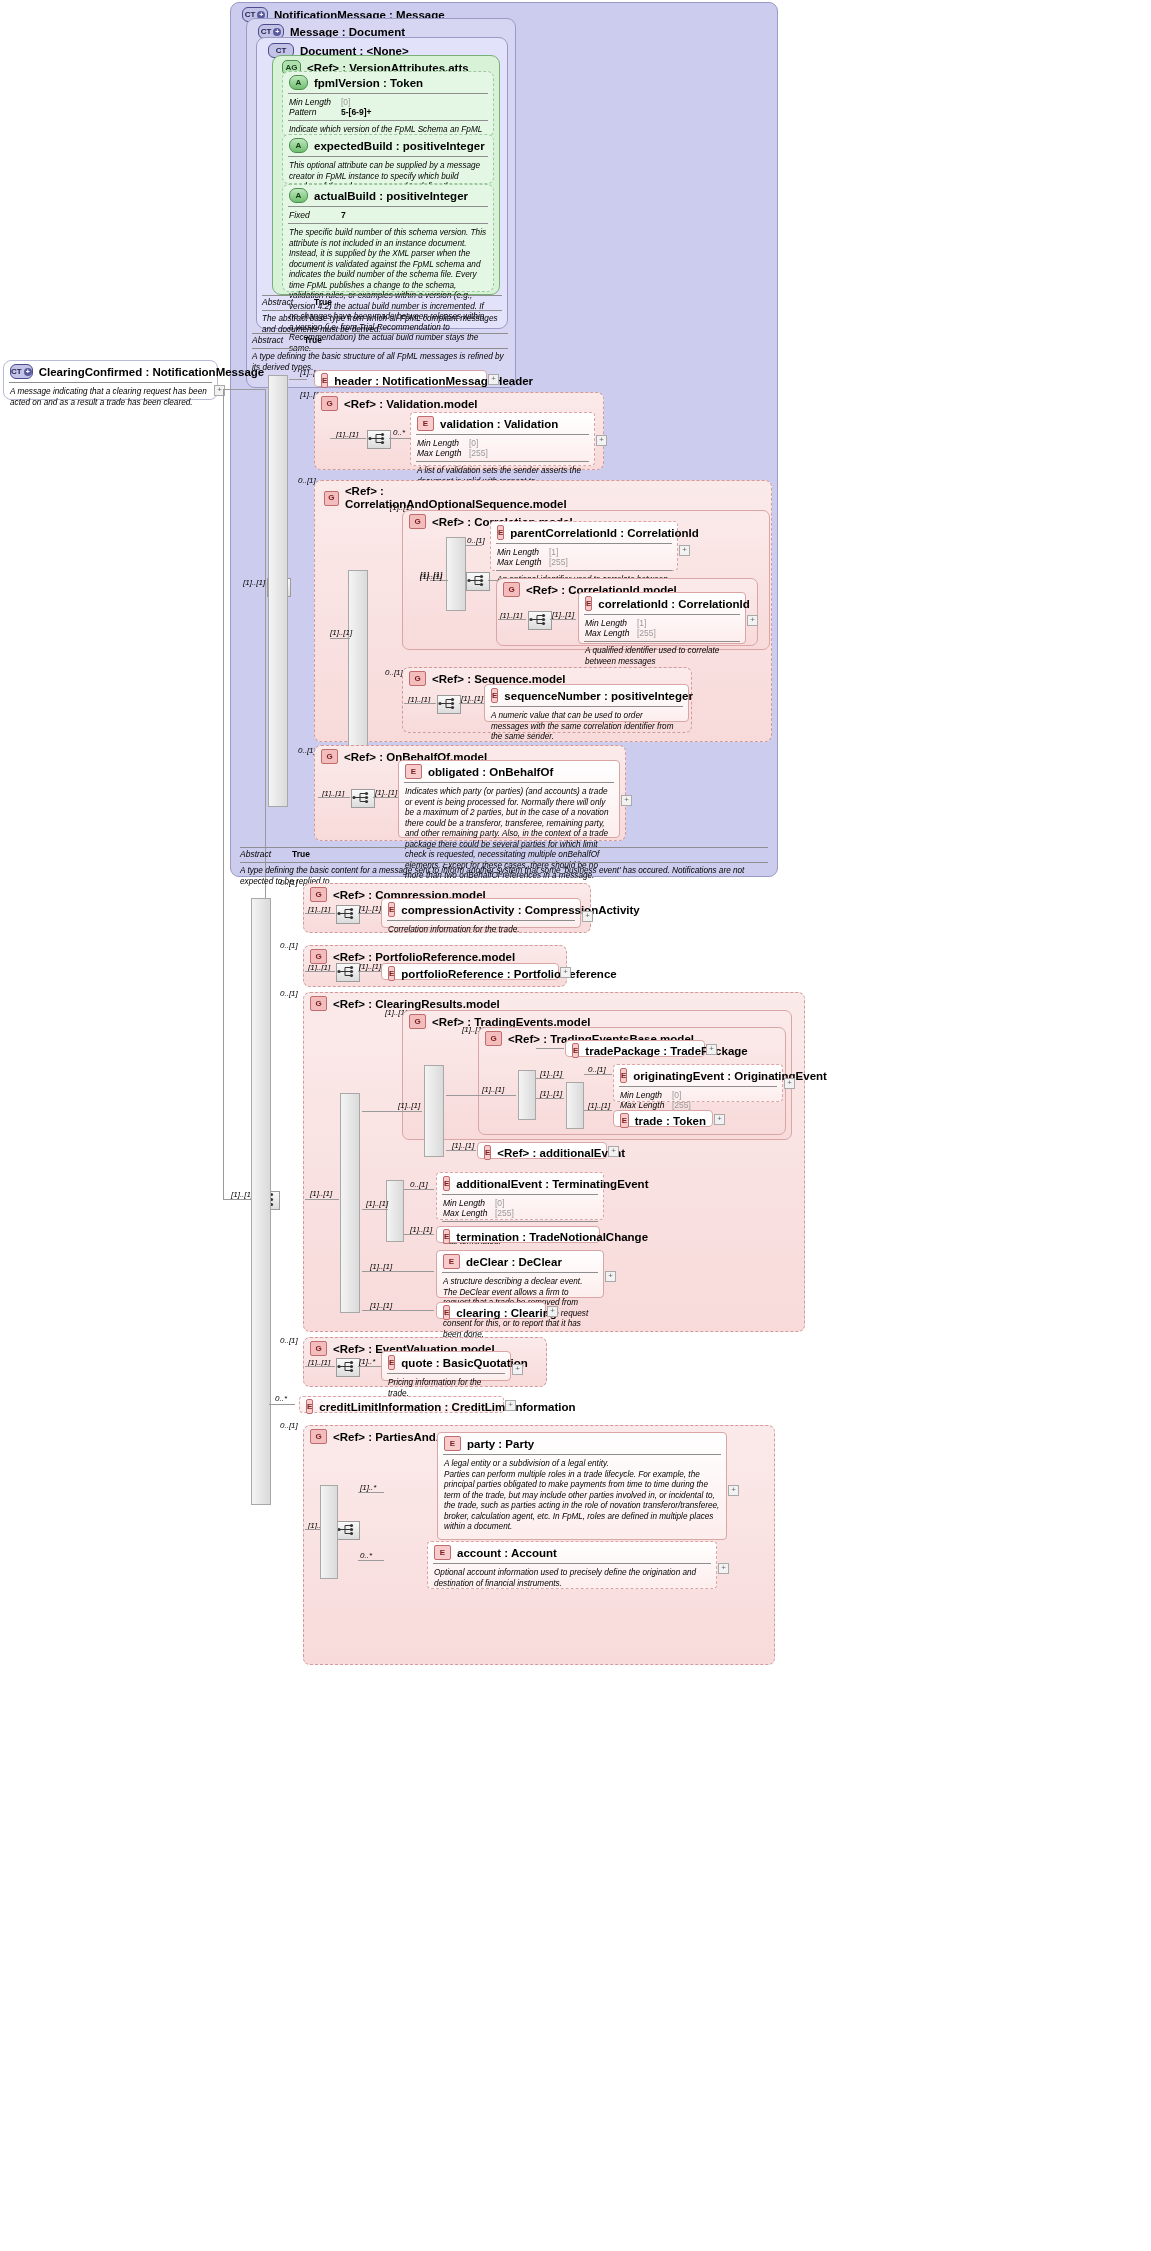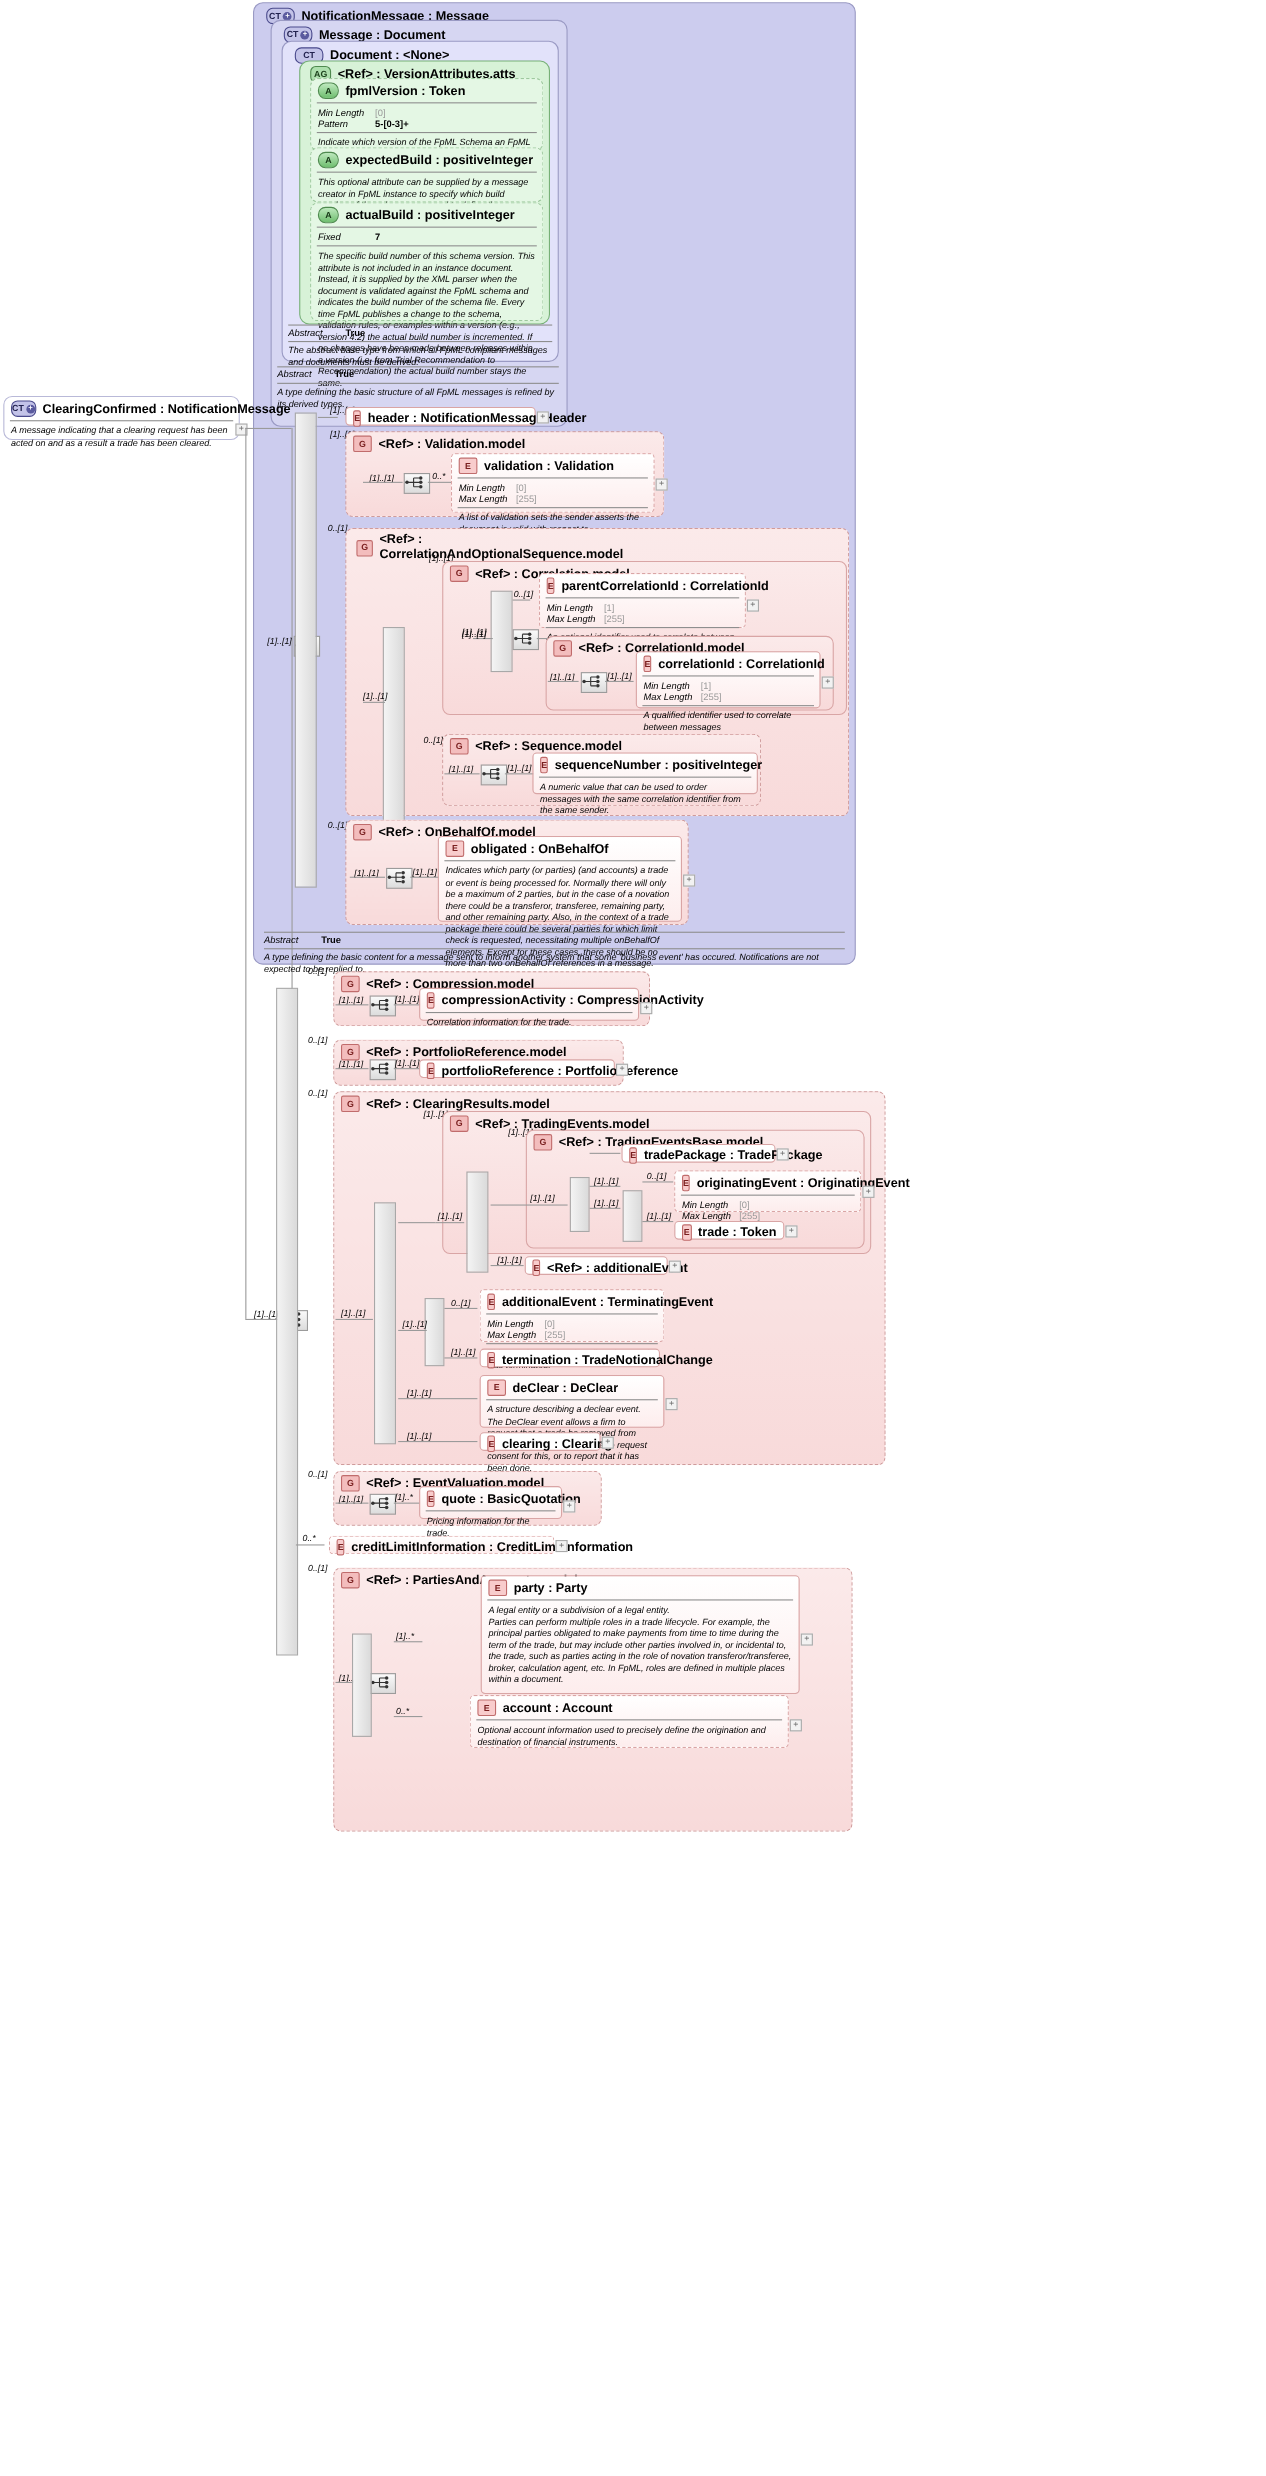--- a/index.html
+++ b/index.html
@@ -103,21 +103,21 @@
     <span class="nm">fpmlVersion : Token</span>
   </div>
   <div class="sep"></div>
   <div class="facets">
     <div class="frow">
         <span class="fname">Min Length</span>
         <span class="fval">[0]</span>
       </div>
     <div class="frow">
         <span class="fname">Pattern</span>
-        <span class="fval dark">5-[0-3]+</span>
+        <span class="fval dark">5-[6-9]+</span>
       </div>
   </div>
   <div class="sep"></div>
   <div class="doc">Indicate which version of the FpML Schema an FpML message adheres to.</div>
 </div>
 
 <div class="abs attr-box" style="left:282px;top:134px;width:212px;height:50px;">
   <div class="ttl">
     <span class="badge b-a">A</span>
     <span class="nm">expectedBuild : positiveInteger</span>

